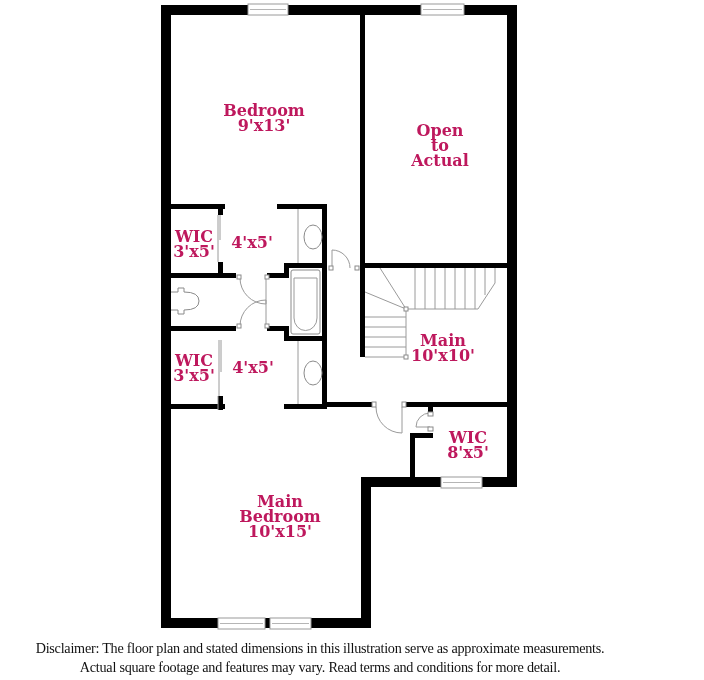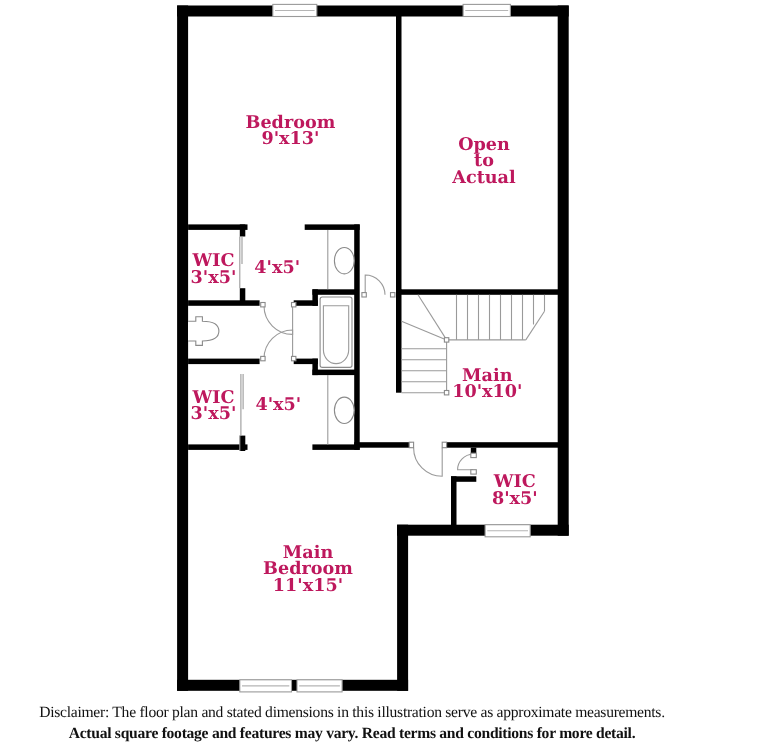--- a/index.html
+++ b/index.html
@@ -194,17 +194,17 @@
   <span>Main</span>
   <span>10'x10'</span>
 </div>
 <div class="label" style="left:468px; top:430px;">
   <span>WIC</span>
   <span>8'x5'</span>
 </div>
 <div class="label" style="left:267px; top:494px;margin-left:13px;">
   <span>Main</span>
   <span>Bedroom</span>
-  <span>11'x15'</span>
+  <span>10'x15'</span>
 </div>
 
 <div class="disclaimer" style="top:639px;">Disclaimer: The floor plan and stated dimensions in this illustration serve as approximate measurements.</div>
-<div class="disclaimer" style="top:658px;font-weight:bold;">Actual square footage and features may vary. Read terms and conditions for more detail.</div>
+<div class="disclaimer" style="top:658px;">Actual square footage and features may vary. Read terms and conditions for more detail.</div>
 
 </body></html>

